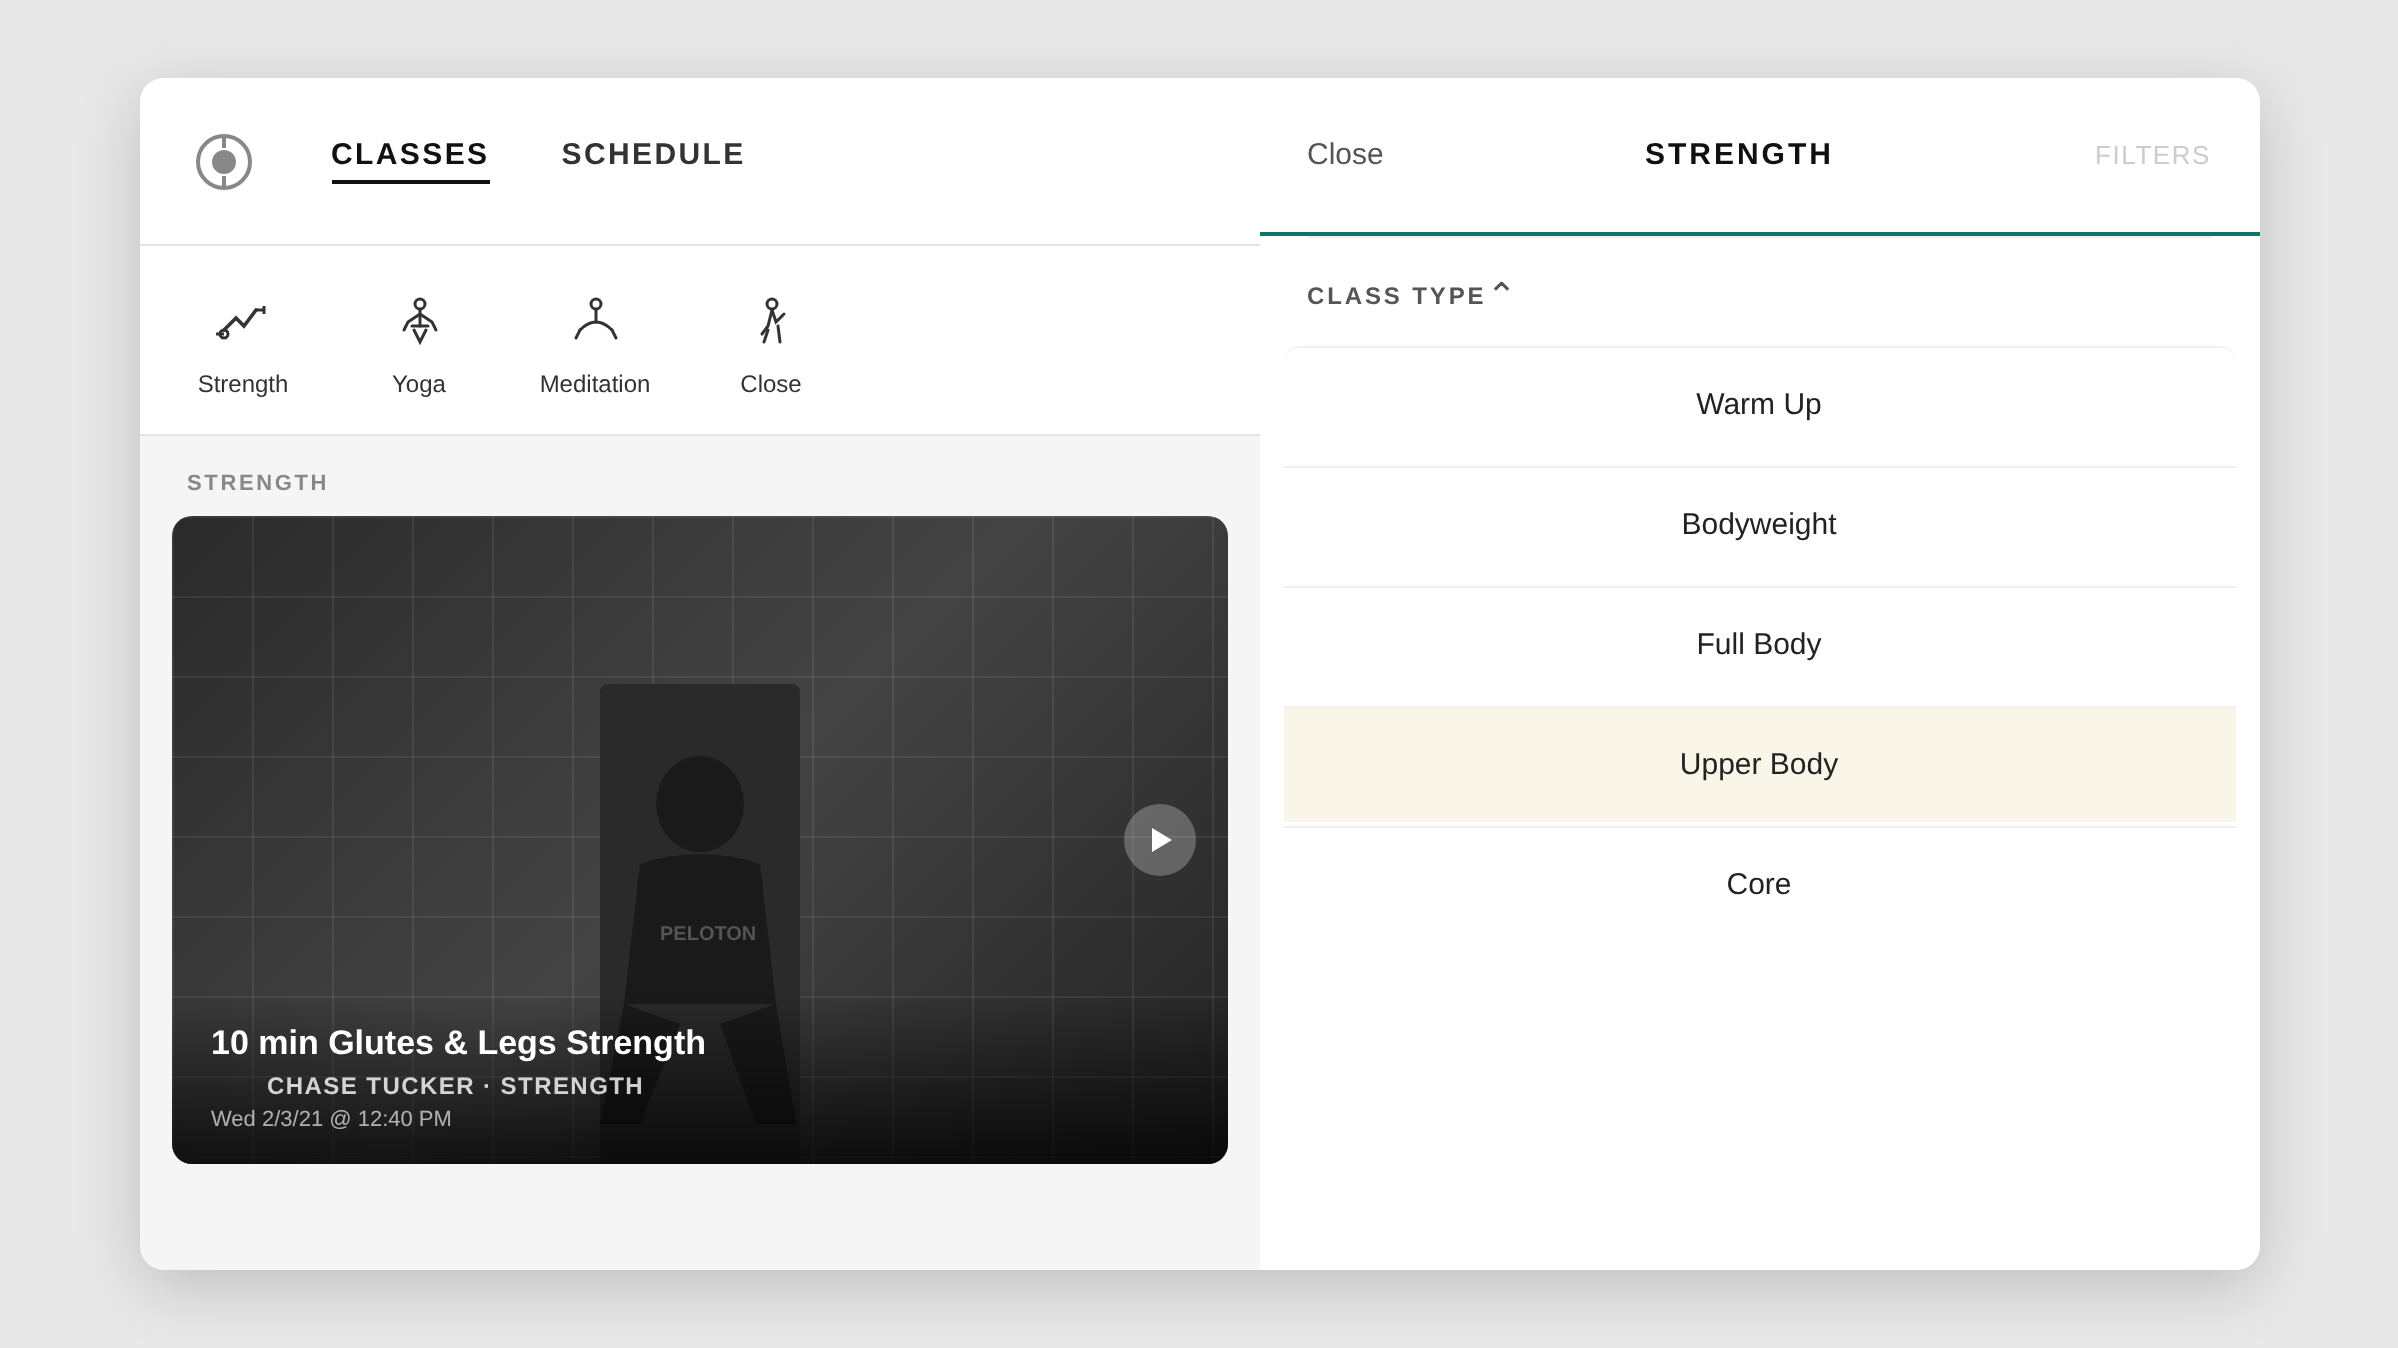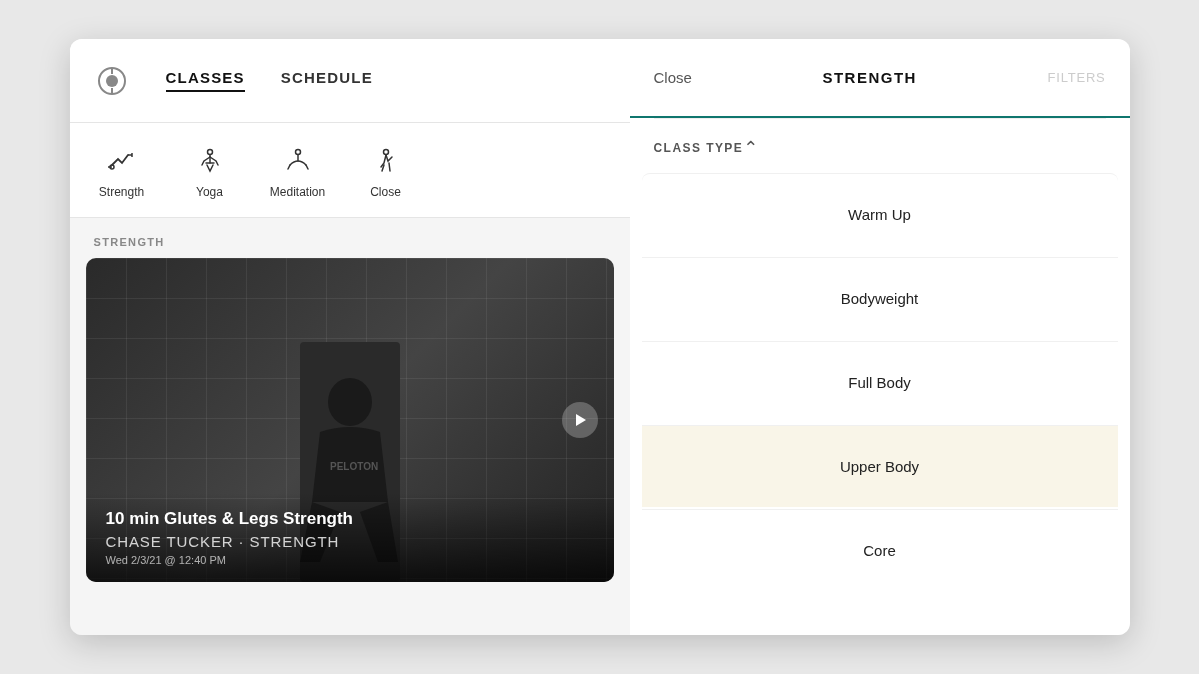--- a/index.html
+++ b/index.html
@@ -136,25 +136,26 @@
       padding: 16px 20px;
       background: linear-gradient(transparent, rgba(0,0,0,0.75));
     }
     .card-title {
       font-size: 17px;
       font-weight: 700;
       color: #fff;
       margin-bottom: 4px;
     }
     .card-subtitle {
-      font-size: 15px;
-      font-weight: 400;
+      font-size: 12px;
+      font-weight: 700;
       color: rgba(255,255,255,0.8);
       letter-spacing: 0.06em;
       margin-bottom: 4px;
+      margin-left: 28px;
     }
     .card-date {
       font-size: 11px;
       color: rgba(255,255,255,0.65);
     }
     .play-btn-overlay {
       position: absolute;
       top: 50%;
       right: 16px;
       transform: translateY(-50%);
@@ -223,21 +224,21 @@
     .chevron-up {
       font-size: 18px;
       color: #555;
     }
     .class-type-list {
       flex: 1;
       overflow-y: auto;
       padding: 0 12px;
     }
     .class-type-item {
-      padding: 32px 16px;
+      padding: 20px 16px;
       font-size: 15px;
       font-weight: 500;
       color: #222;
       border-radius: 8px;
       margin-bottom: 2px;
       cursor: pointer;
       text-align: center;
     }
     .class-type-item.highlighted {
       background: #f9f5e8;

